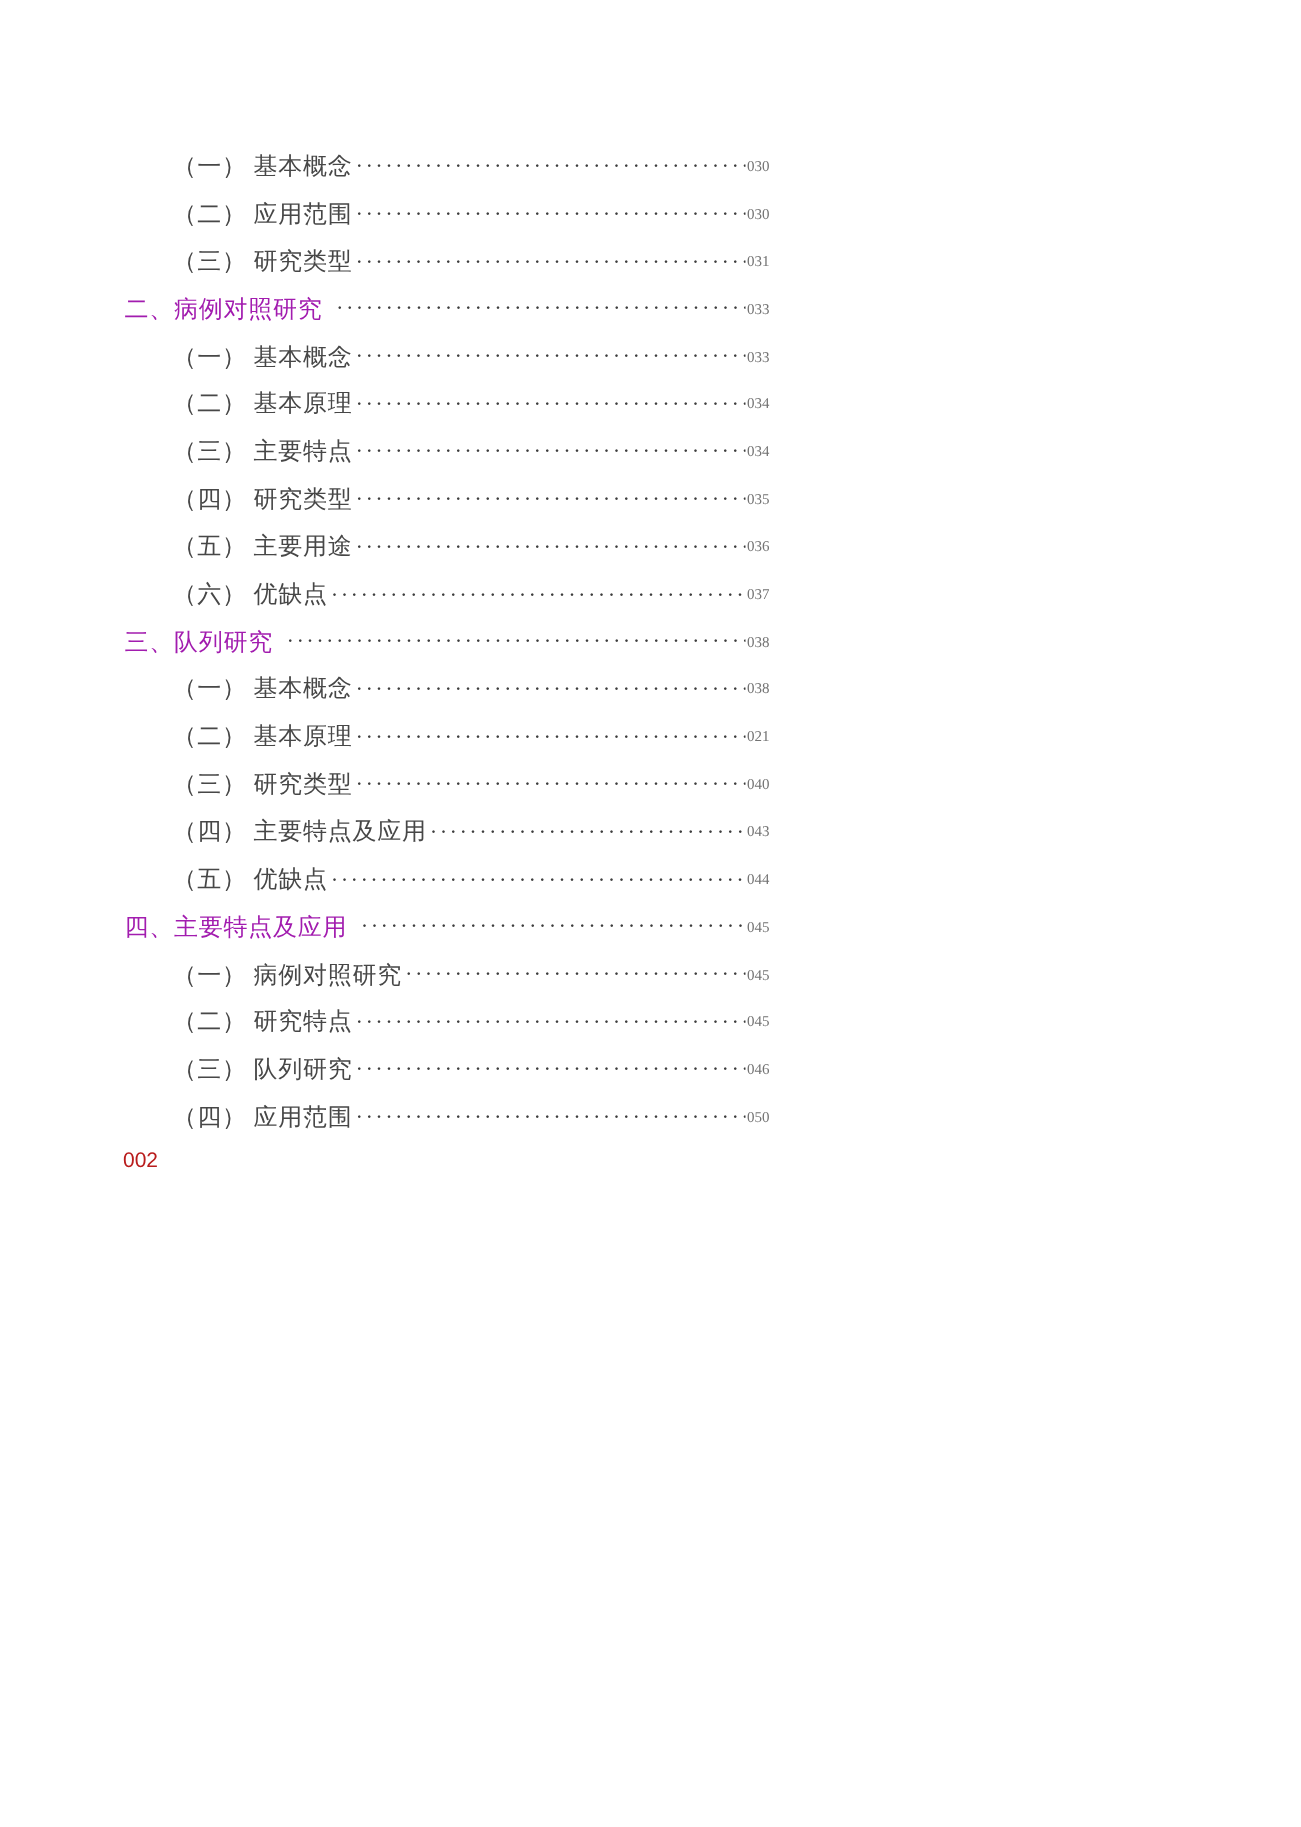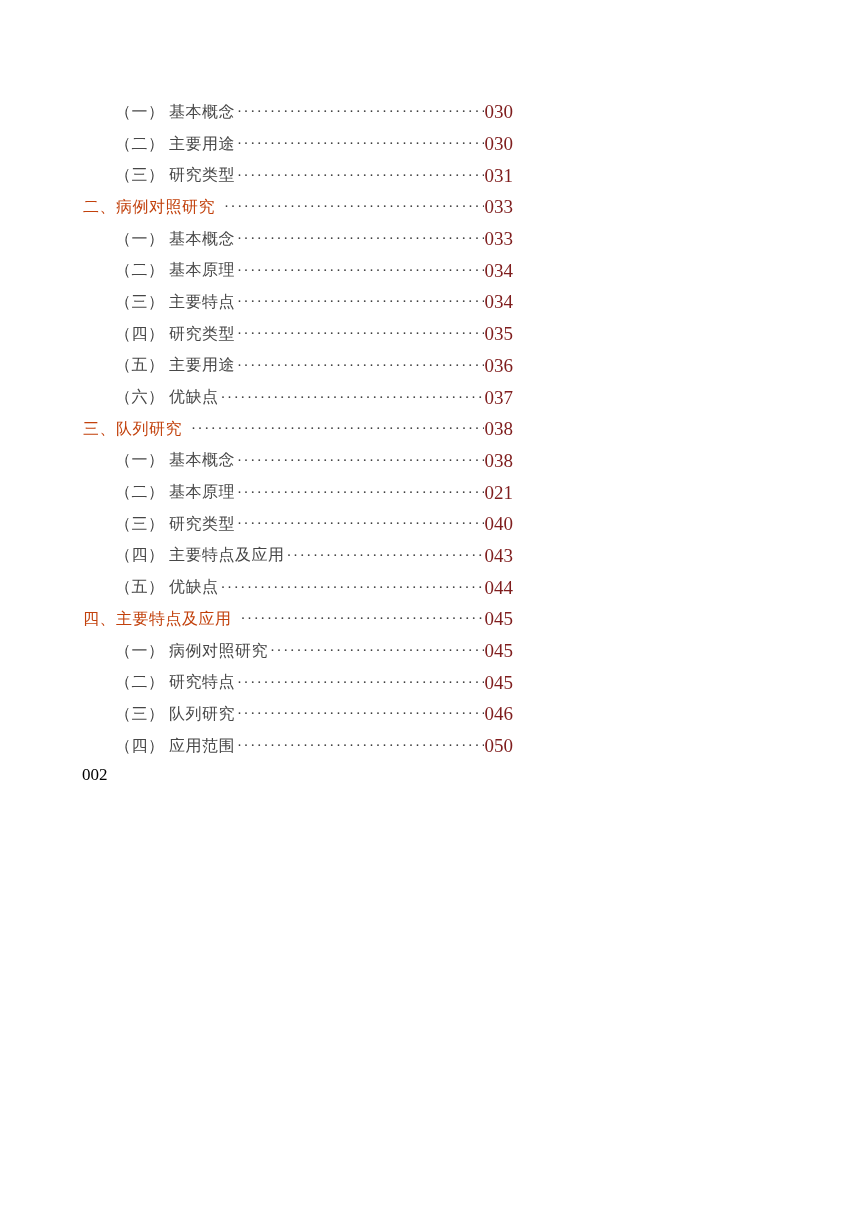--- a/index.html
+++ b/index.html
@@ -31,21 +31,21 @@
     padding-left: 32px;
   }
   .toc-label {
     white-space: nowrap;
     font-size: 16px;
     letter-spacing: 0.5px;
     line-height: 1;
   }
   .toc-row.level-1 .toc-label {
     font-family: "Liberation Sans", sans-serif;
-    color: #c2410c;
+    color: #a21caf;
   }
   .toc-row.level-2 .toc-label {
     font-family: "Liberation Serif", serif;
     color: #474747;
   }
   .toc-leader {
     flex: 1;
     overflow: hidden;
     white-space: nowrap;
     font-family: "Liberation Serif", serif;
@@ -55,47 +55,47 @@
     color: #3d3d3d;
     margin-left: 2px;
     margin-right: 1px;
   }
   .toc-row.level-1 .toc-leader {
     margin-left: 9px;
   }
   .toc-page-num {
     white-space: nowrap;
     font-family: "Liberation Serif", serif;
-    font-size: 19px;
-    color: #7f1d1d;
+    font-size: 10px;
+    color: #737373;
     line-height: 1;
   }
   .folio {
     position: absolute;
     left: 82px;
     top: 766px;
-    font-family: Liberation Serif, serif;
-    font-size: 17px;
-    color: #000000;
+    font-family: Liberation Sans, sans-serif;
+    font-size: 14px;
+    color: #b91c1c;
     line-height: 1;
   }
 </style>
 </head>
 <body>
 
 <div class="page">
 
   <div class="toc">
       <div class="toc-row level-2">
     <span class="toc-label">（一） 基本概念</span>
     <span class="toc-leader">··························································································</span>
     <span class="toc-page-num">030</span>
   </div>
       <div class="toc-row level-2">
-    <span class="toc-label">（二） 主要用途</span>
+    <span class="toc-label">（二） 应用范围</span>
     <span class="toc-leader">··························································································</span>
     <span class="toc-page-num">030</span>
   </div>
       <div class="toc-row level-2">
     <span class="toc-label">（三） 研究类型</span>
     <span class="toc-leader">··························································································</span>
     <span class="toc-page-num">031</span>
   </div>
       <div class="toc-row level-1">
     <span class="toc-label">二、病例对照研究</span>

